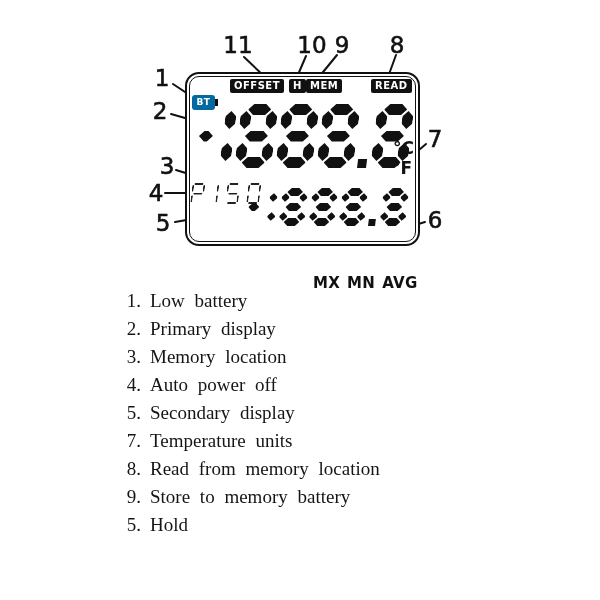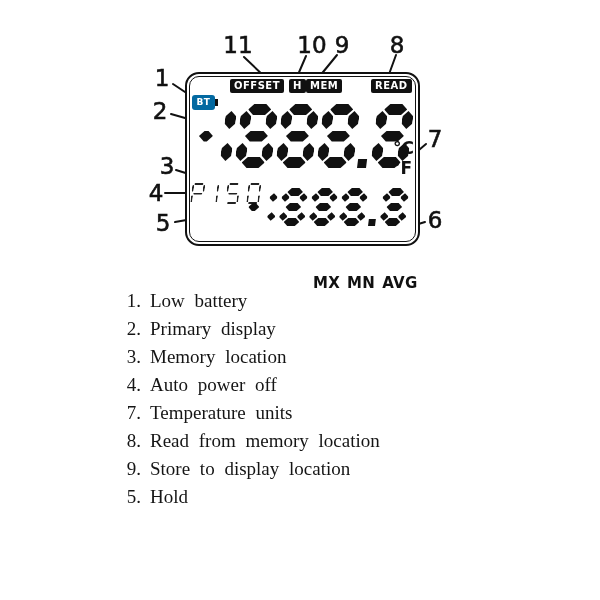--- a/index.html
+++ b/index.html
@@ -104,19 +104,20 @@
       <span>MN</span>
       <span>AVG</span>
     </div>
   </div>
 
   <div class="legend">
     <div class="legend-item"><span class="num">1.</span><span>Low battery</span></div>
     <div class="legend-item"><span class="num">2.</span><span>Primary display</span></div>
     <div class="legend-item"><span class="num">3.</span><span>Memory location</span></div>
     <div class="legend-item"><span class="num">4.</span><span>Auto power off</span></div>
+    <div class="legend-item"><span class="num">5.</span><span>Secondary display</span></div>
     <div class="legend-item"><span class="num">7.</span><span>Temperature units</span></div>
     <div class="legend-item"><span class="num">8.</span><span>Read from memory location</span></div>
-    <div class="legend-item"><span class="num">9.</span><span>Store to display location</span></div>
+    <div class="legend-item"><span class="num">9.</span><span>Store to memory battery</span></div>
     <div class="legend-item"><span class="num">5.</span><span>Hold</span></div>
   </div>
 
 </div>
 
 </body></html>

